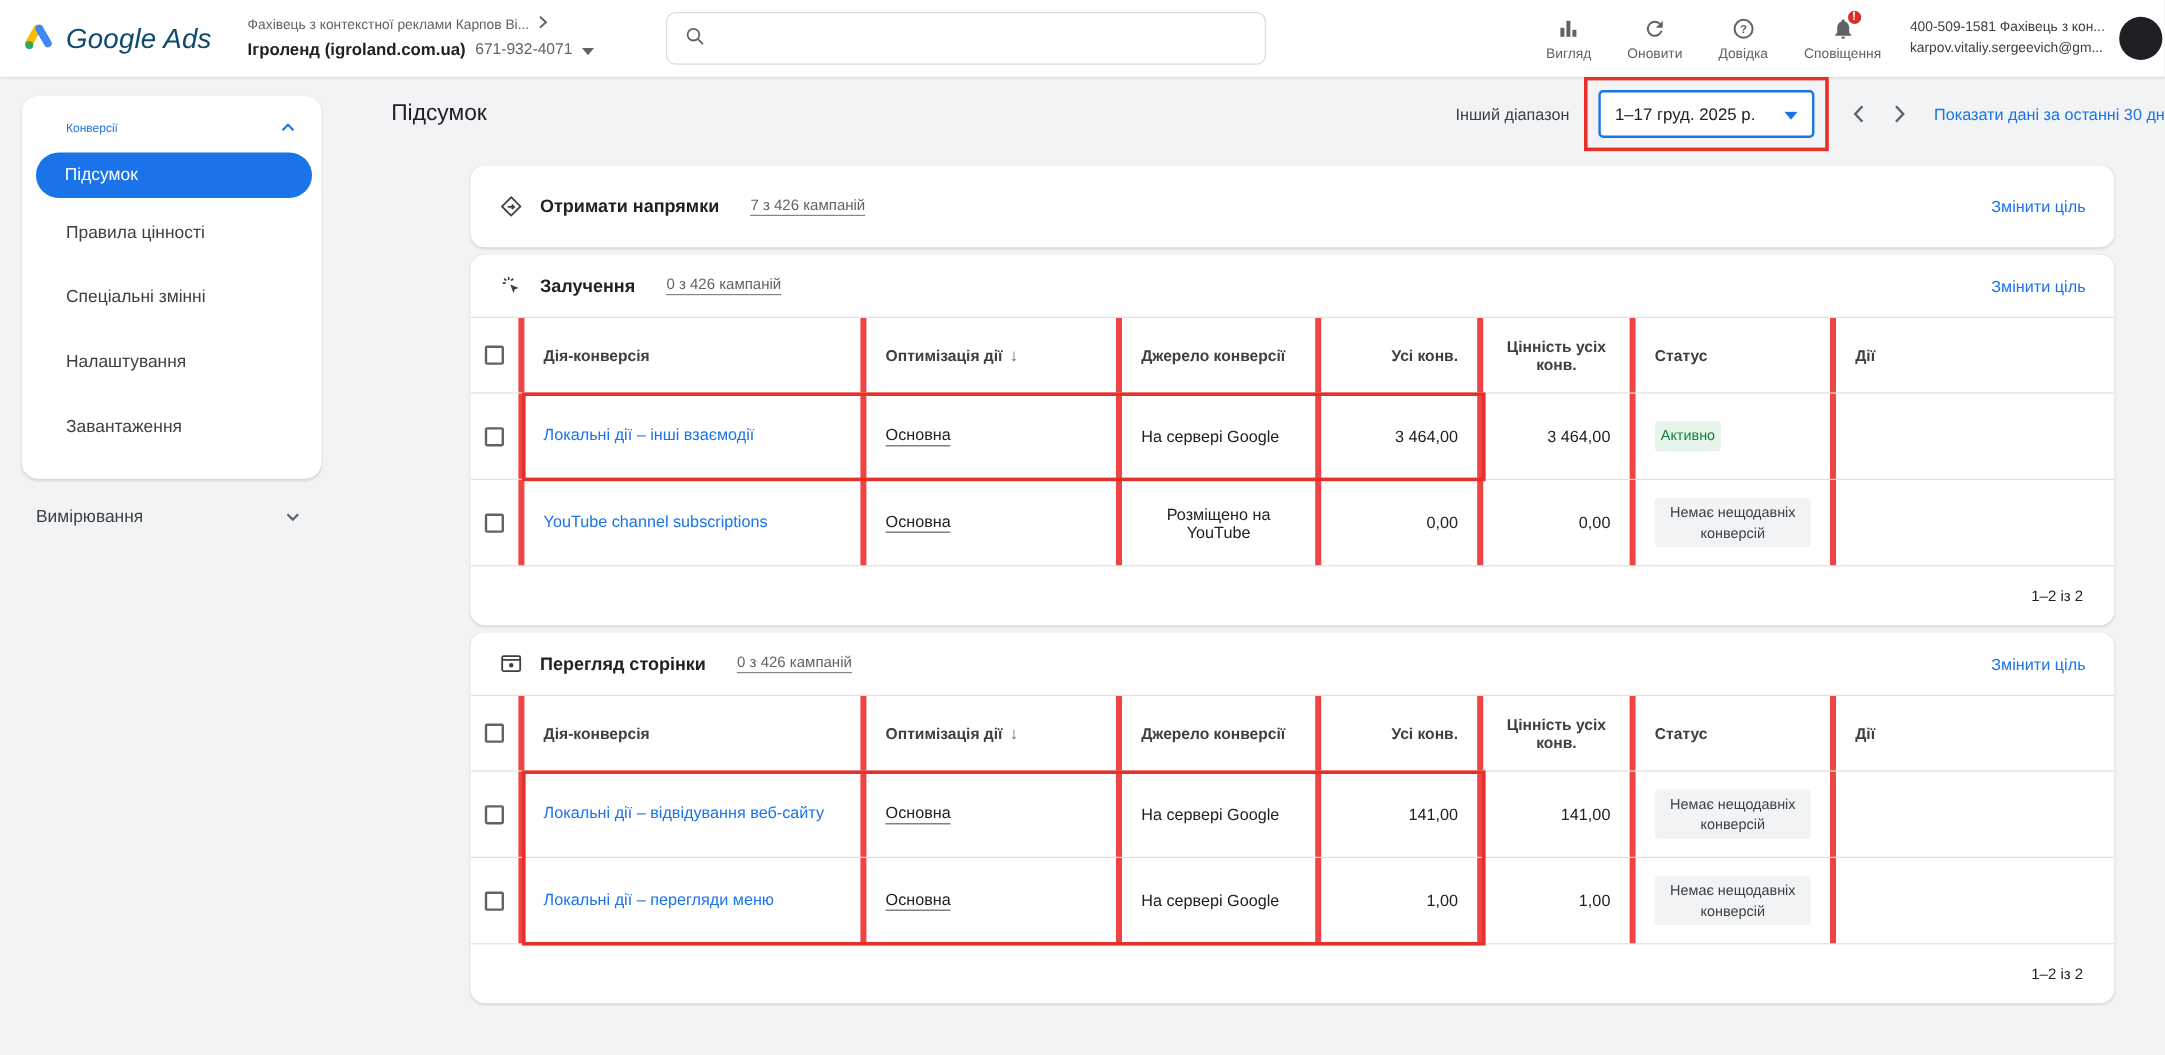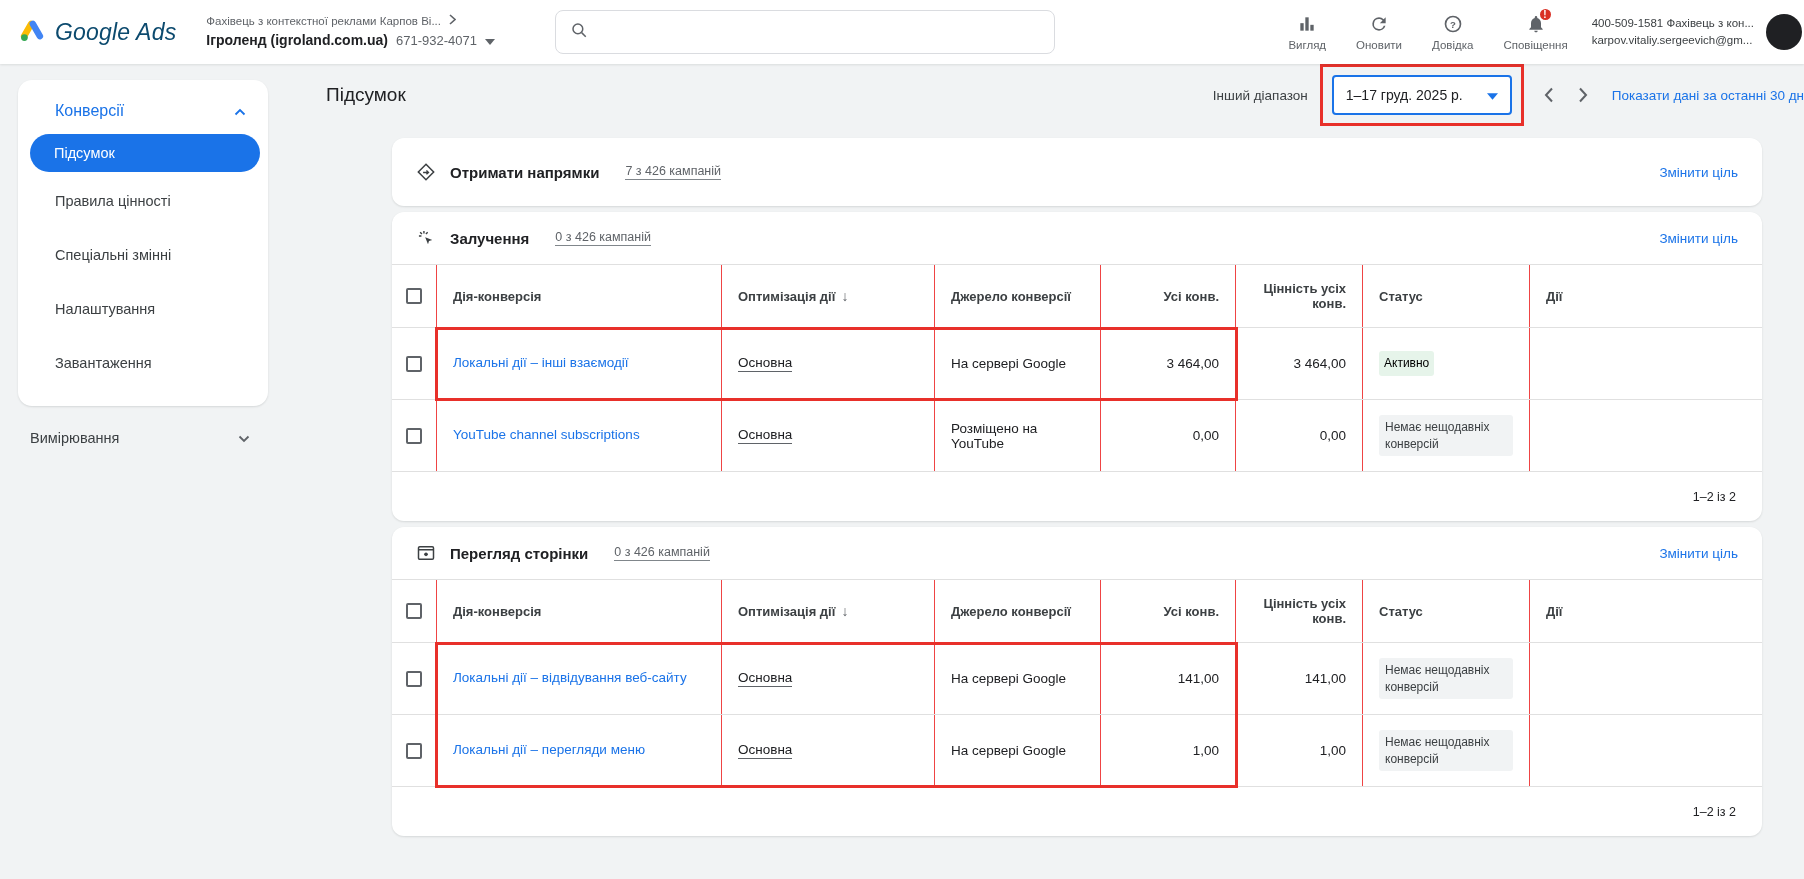--- a/index.html
+++ b/index.html
@@ -45,21 +45,21 @@
   .avatar { width:36px; height:36px; border-radius:50%; background:#1f2023; margin-left:12px; margin-right:-16px; flex-shrink:0; }
 
   
   .page { display:flex; height:815px; }
   .left-col { width:300px; flex-shrink:0; padding:16px 0 0 18px; }
   .sidebar-card {
     width:250px; background:#fff; border-radius:14px; padding:10px 0 16px;
     box-shadow:0 1px 2px rgba(60,64,67,.15);
   }
   .sidebar-header { display:flex; align-items:center; justify-content:space-between; padding:12px 22px 12px 37px;
-    color:#1a73e8; font-size:16px; cursor:pointer; }
+    color:#1a73e8; font-size:10px; cursor:pointer; }
   .pill {
     display:block; margin:2px 8px 2px 12px; padding:11px 0 11px 24px;
     background:#1a73e8; color:#fff; border-radius:21px; font-size:14.5px; cursor:pointer;
   }
   .side-item { padding:19px 20px 19px 37px; font-size:14.5px; color:#3c4043; cursor:pointer; }
   .measure { margin-top:24px; width:250px; display:flex; align-items:center; justify-content:space-between;
     padding:0 18px 0 12px; font-size:14.5px; color:#3c4043; cursor:pointer; }
 
   .main { flex:1; min-width:0; }
   .main-header { height:62px; display:flex; align-items:center; padding-left:26px; }
@@ -91,30 +91,30 @@
 
   
   .table { position:relative; border-top:1px solid #e0e0e0; }
   .grid-row {
     display:grid; grid-template-columns:45px 285px 213px 166px 135px 127px 167px 1fr;
     border-bottom:1px solid #e0e0e0;
   }
   .grid-row.head { height:63px; }
   .grid-row.body { height:72px; }
   .cell { display:flex; align-items:center; padding:10px 16px; font-size:13.5px; color:#202124; overflow:hidden; }
-  .cell:not(:last-child) { border-right:1px solid #ef4444; }
+  .cell:not(:last-child) { border-right:5px solid #ef4444;text-align:center; }
   .th { font-size:13px; font-weight:bold; color:#3c4043; cursor:pointer; }
   .num { justify-content:flex-end; text-align:right; }
   .c-check { justify-content:center; padding:10px 8px; }
   .checkbox { width:16px; height:16px; border:2px solid #5f6368; border-radius:2px; background:#fff; cursor:pointer; flex-shrink:0;}
   .link { color:#1a73e8; cursor:pointer; line-height:1.4; }
   .opt { color:#202124; border-bottom:1px solid #5f6368; padding-bottom:1px; cursor:pointer; }
   .sort-arrow { color:#5f6368; font-weight:normal; margin-left:6px; font-size:14px; }
   .badge { font-size:12px; border-radius:3px; line-height:1.35; }
-  .badge.green { background:#e6f4ea; color:#000000; padding:4px 5px; }
+  .badge.green { background:#e6f4ea; color:#15803d; padding:4px 5px; }
   .badge.gray { background:#f1f3f4; color:#3c4043; padding:4px 6px; max-width:140px; }
   .table-footer { height:49px; display:flex; align-items:center; justify-content:flex-end; padding-right:26px;
     font-size:12.5px; color:#202124; }
 
   .row-annotation {
     position:absolute; left:43px; width:803px; border:3px solid #e8302a; pointer-events:none; z-index:3;
   }
   .ann-single { top:62px; height:74px; }
   .ann-double { top:62px; height:146px; }
 </style>

